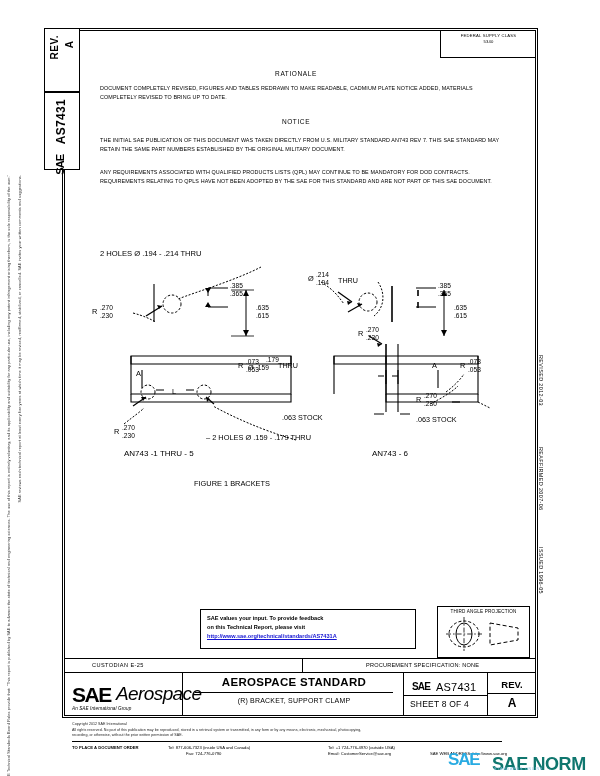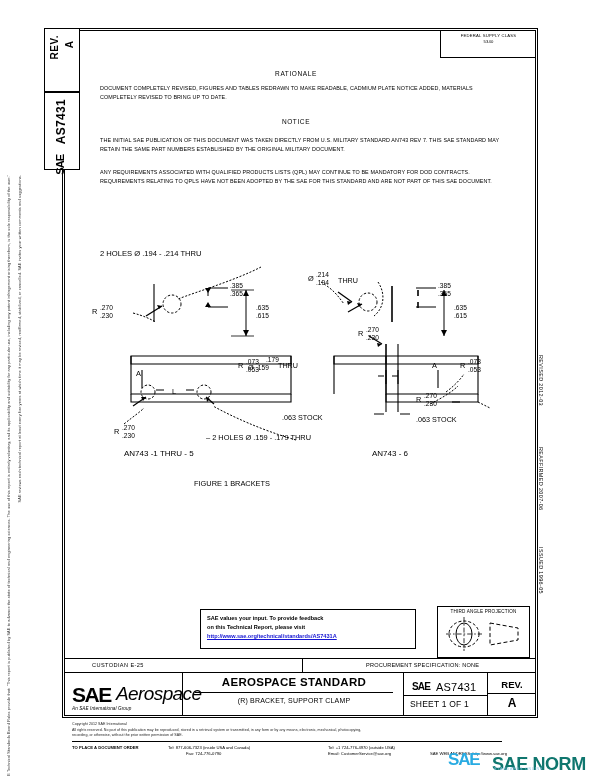--- a/index.html
+++ b/index.html
@@ -330,21 +330,21 @@
     </div>
     <div class="tb-cell" id="tb-mid">
       <div id="as-title">AEROSPACE STANDARD</div>
       <div id="as-rule"></div>
       <div id="as-sub">(R) BRACKET, SUPPORT CLAMP</div>
     </div>
     <div class="tb-cell" id="tb-num">
       <div id="num-sae">SAE</div>
       <div id="num-code">AS7431</div>
       <div id="num-rule"></div>
-      <div id="num-sheet">SHEET 1 OF 1</div>
+      <div id="num-sheet">SHEET 8 OF 4</div>
     </div>
     <div class="tb-cell" id="tb-rev">
       <div id="rev-lbl">REV.</div>
       <div id="rev-rule"></div>
       <div id="rev-val">A</div>
     </div>
   </div>
 
   <div id="footer">
     <div class="fcopy">Copyright 2012 SAE International</div>

